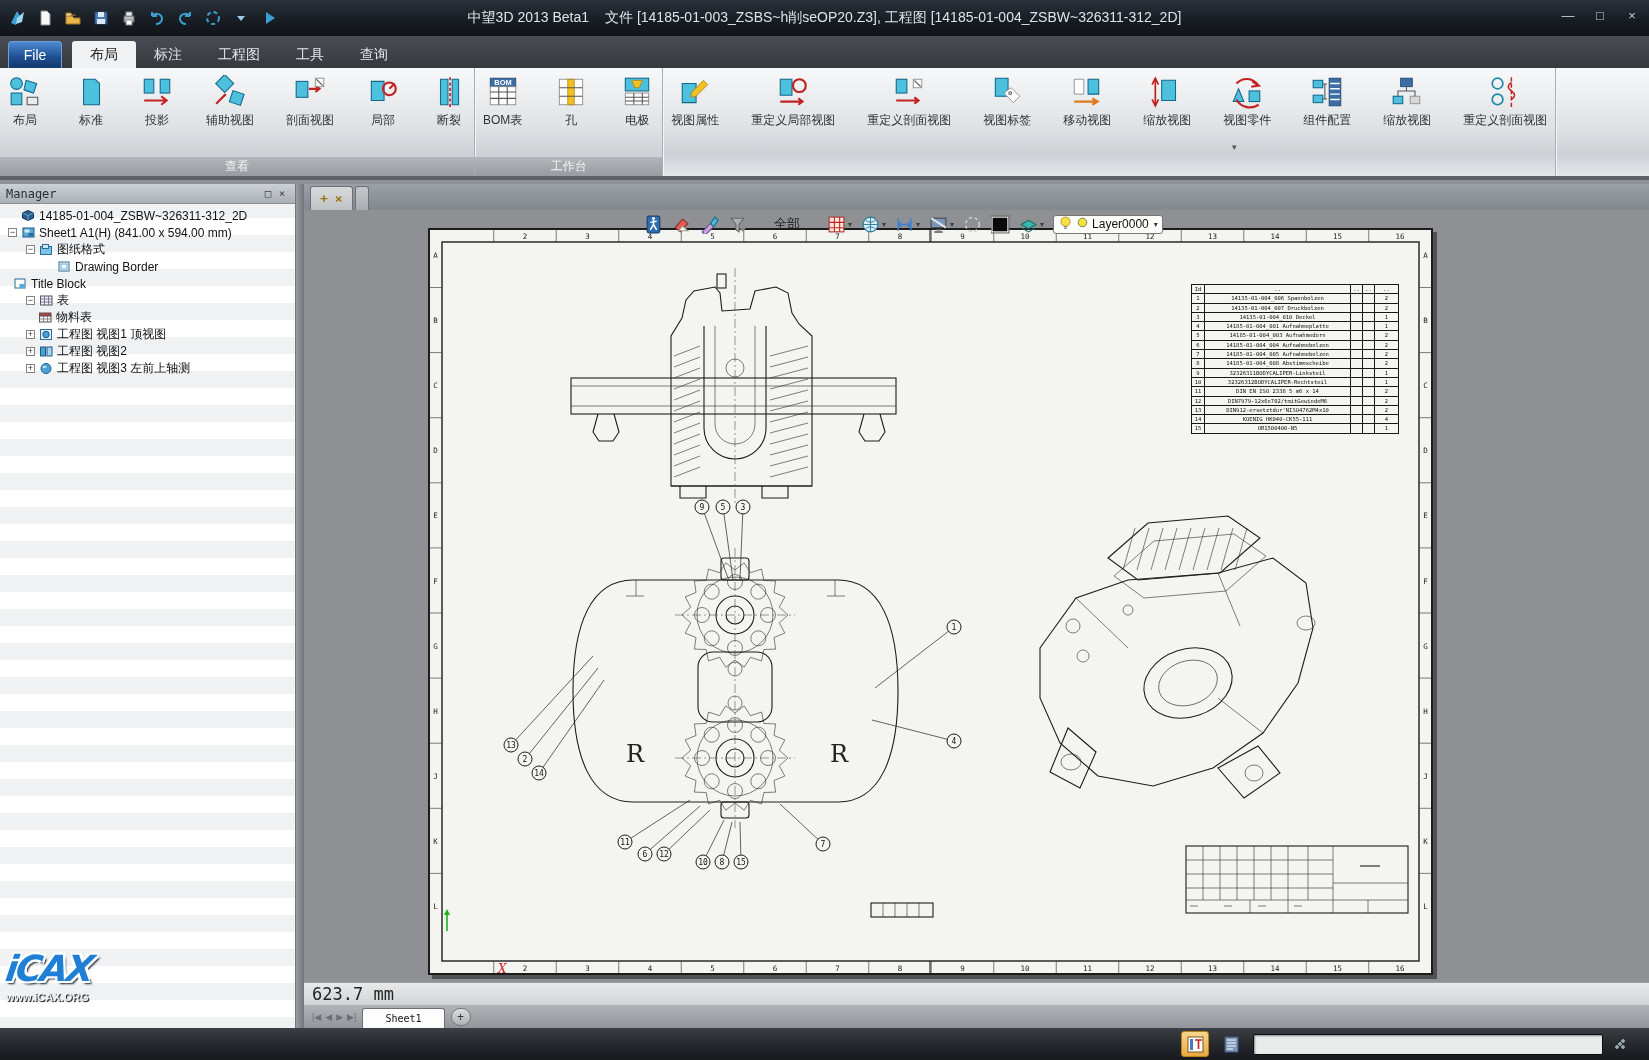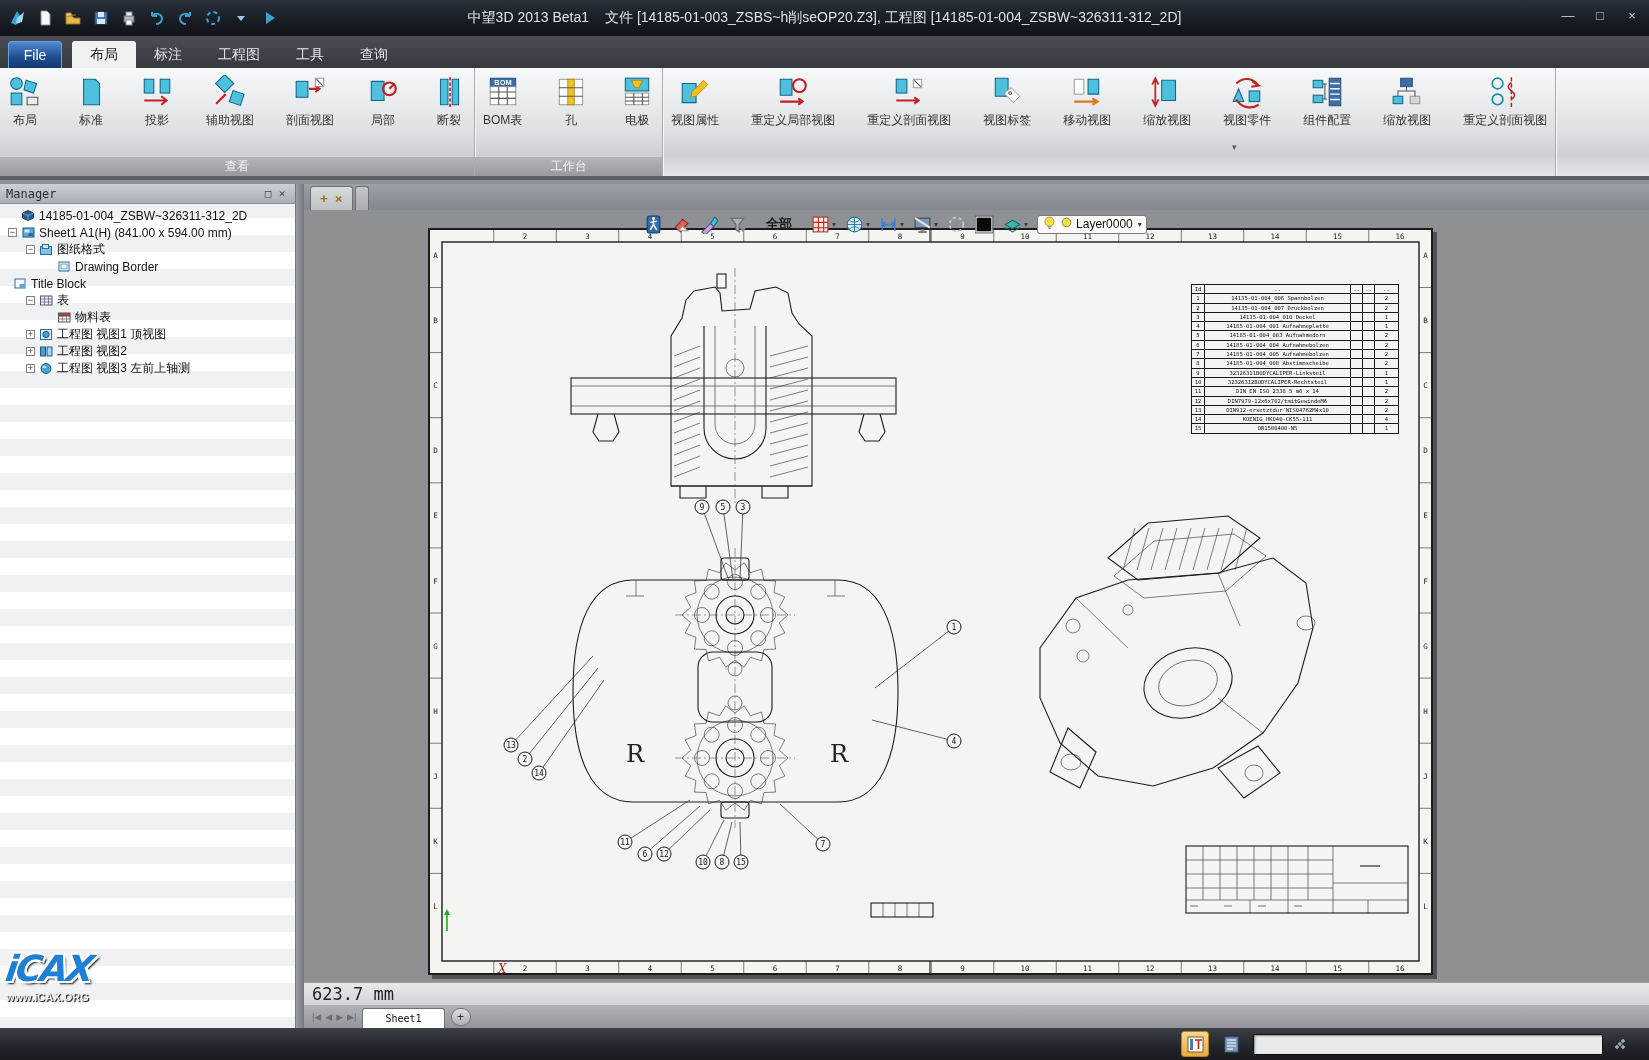--- a/index.html
+++ b/index.html
@@ -482,21 +482,21 @@
             <span>Title Block</span>
           </div>
           <div class="trow" style="padding-left: 26px;">
             <span class="texp">−</span>
             <span class="ticon"><svg viewBox="0 0 13 13" width="14" height="13">
                 <rect x="1" y="2" width="11.5" height="9" fill="#eef" stroke="#556"></rect>
                 <path d="M1,5 h11.5 M1,8 h11.5 M5,2 v9 M9,2 v9" stroke="#667" stroke-width="0.8"></path>
               </svg></span>
             <span>表</span>
           </div>
-          <div class="trow" style="padding-left: 44px;">
+          <div class="trow" style="padding-left: 25px;">
             <span class="texp none"></span>
             <span class="ticon"><svg viewBox="0 0 13 13" width="14" height="13">
                 <rect x="1" y="2" width="11.5" height="3" fill="#c23a3a" stroke="#555"></rect>
                 <rect x="1" y="5" width="11.5" height="6" fill="#f5f5f5" stroke="#555"></rect>
                 <path d="M1,8 h11.5 M5,5 v6 M9,5 v6" stroke="#777" stroke-width="0.8"></path>
               </svg></span>
             <span>物料表</span>
           </div>
           <div class="trow" style="padding-left: 26px;">
             <span class="texp">+</span>
@@ -555,21 +555,21 @@
                 <path d="M2,16 l8,-8 3,3 -8,8 z" fill="#caa3e0" stroke="#6a4a8a"></path>
                 <path d="M10,8 l4,-6 3,3 -4,6 z" fill="#4cc0dd" stroke="#13688a"></path>
               </svg>
             </span>
             <span class="ct-item">
               <svg viewBox="0 0 18 18" width="19" height="19">
                 <path d="M3,3 h12 l-4.5,6 v7 l-3,-2 v-5 z" fill="#aab0b6" stroke="#666"></path>
                 <path d="M11,12 l3,4 3,-4 z" fill="#888"></path>
               </svg>
             </span>
-            <span class="ct-label" style="margin: 0px 10px; font-weight: bold;">全部</span>
+            <span class="ct-label" style="margin: 0px 18px;">全部</span>
             <span class="ct-item">
               <svg viewBox="0 0 18 18" width="19" height="19">
                 <rect x="2" y="2" width="14" height="14" fill="#f5e8d8" stroke="#a33"></rect>
                 <path d="M2,7 h14 M2,12 h14 M7,2 v14 M12,2 v14" stroke="#c22222" stroke-width="1"></path>
               </svg>
               <span class="ct-caret">▾</span>
             </span>
             <span class="ct-item">
               <svg viewBox="0 0 18 18" width="19" height="19">
                 <circle cx="9" cy="9" r="7" fill="#d8eef8" stroke="#2a7a9a"></circle>

